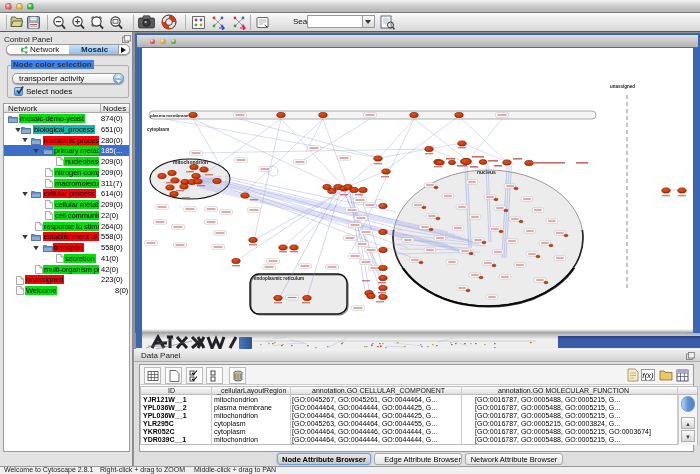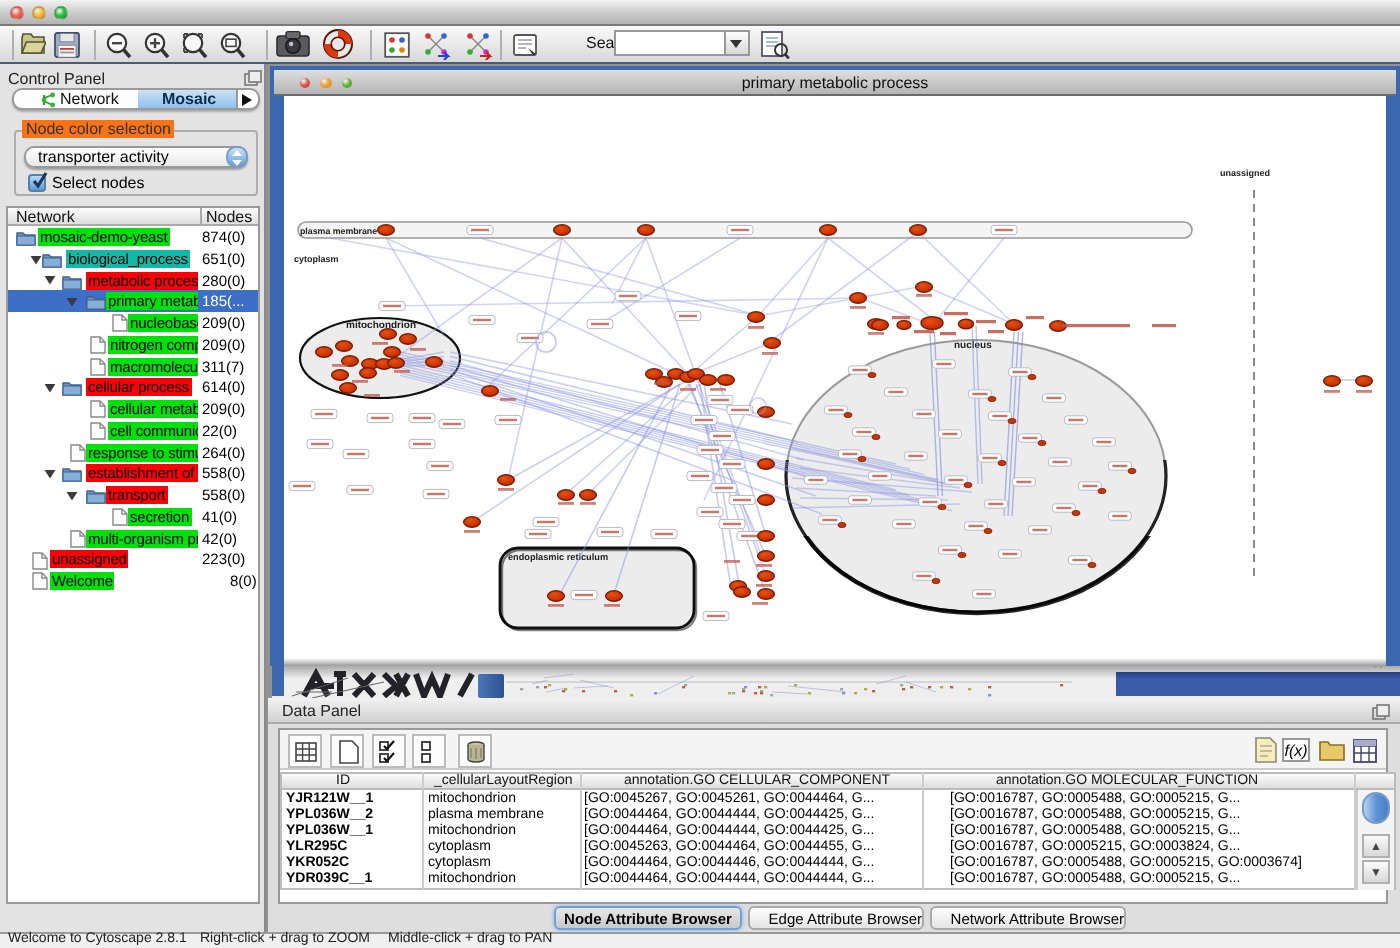--- a/index.html
+++ b/index.html
@@ -162,21 +162,20 @@
       <line x1="76" y1="12" x2="94" y2="3" stroke="#9aa2d8" stroke-width="0.5" opacity="0.6"></line>
       <line x1="37" y1="5" x2="54" y2="9" stroke="#9aa2d8" stroke-width="0.5" opacity="0.6"></line>
       <line x1="141" y1="8" x2="170" y2="11" stroke="#9aa2d8" stroke-width="0.5" opacity="0.6"></line>
       <line x1="0" y1="6" x2="283" y2="6" stroke="#888" stroke-width="0.6" opacity="0.5"></line>
     </svg>
 <div style="position:absolute;left:135px;top:33px;width:565px;height:300px;background:#3a67ad"></div>
 <div style="position:absolute;left:137px;top:35px;width:561px;height:13px;background:linear-gradient(#dedede,#b4b4b4);border-bottom:1px solid #6a6a6a"></div>
 <div style="position:absolute;left:149.75px;top:38.5px;width:5.5px;height:5.5px;border-radius:50%;background:radial-gradient(circle at 35% 30%,#fff8 0 8%,#e8564a 45%,#b03028)"></div>
 <div style="position:absolute;left:160.25px;top:38.5px;width:5.5px;height:5.5px;border-radius:50%;background:radial-gradient(circle at 35% 30%,#fff8 0 8%,#f0a030 45%,#c8901a)"></div>
 <div style="position:absolute;left:170.75px;top:38.5px;width:5.5px;height:5.5px;border-radius:50%;background:radial-gradient(circle at 35% 30%,#fff8 0 8%,#6aba3a 45%,#3a8a28)"></div>
-<div style="position:absolute;left:137px;top:37px;width:561px;text-align:center;font-size:8px;color:#111">primary metabolic process</div>
 <div style="position:absolute;left:142px;top:48px;width:551px;height:283px;background:#fff"></div>
 <svg style="position:absolute;left:142px;top:48px" width="551" height="283" viewBox="0 0 551 283">
       <g transform="translate(-142,-48)">
         <defs>
           <radialGradient id="ng" cx="0.4" cy="0.35" r="0.9">
             <stop offset="0" stop-color="#e8500f"></stop>
             <stop offset="0.55" stop-color="#cc3407"></stop>
             <stop offset="1" stop-color="#b02a05"></stop>
           </radialGradient>
         </defs>
@@ -636,21 +635,21 @@
     <div style="position:absolute;left:290px;top:386px;width:1px;height:59px;background:#ccc"></div>
     <div style="position:absolute;left:461px;top:386px;width:1px;height:59px;background:#ccc"></div>
     <div style="position:absolute;left:677px;top:386px;width:1px;height:59px;background:#ccc"></div>
 <div style="position:absolute;left:678px;top:395px;width:19px;height:50px;background:#f4f4f4;border-left:1px solid #ccc">
       <div style="position:absolute;left:2px;top:1px;width:14px;height:16px;background:linear-gradient(90deg,#b8d2f0,#5f93d8 50%,#4a7fc8);border:1px solid #7a9cc4;border-radius:7px"></div>
       <div style="position:absolute;left:2px;top:22px;width:14px;height:12px;background:linear-gradient(#fafafa,#d8d8d8);border:1px solid #b0b0b0;font-size:6px;text-align:center;line-height:12px;color:#444">▲</div>
       <div style="position:absolute;left:2px;top:35px;width:14px;height:12px;background:linear-gradient(#fafafa,#d8d8d8);border:1px solid #b0b0b0;font-size:6px;text-align:center;line-height:12px;color:#444">▼</div>
     </div>
 <div style="position:absolute;left:277px;top:453px;width:94px;height:12px;background:linear-gradient(#e8e8e8,#c8c8c8);border:1px solid #6fa0d8;border-radius:3px;box-shadow:0 0 2px #7fb0e8;font-size:7.5px;text-align:center;line-height:12px;color:#000;font-weight:bold">Node Attribute Browser</div>
     <div style="position:absolute;left:374px;top:453px;width:88px;height:12px;background:linear-gradient(#fdfdfd,#e4e4e4);border:1px solid #aaa;border-radius:3px;font-size:7.5px;text-align:right;line-height:12px;color:#000">Edge Attribute Browser</div>
-    <div style="position:absolute;left:465px;top:453px;width:98px;height:12px;background:linear-gradient(#fdfdfd,#e4e4e4);border:1px solid #aaa;border-radius:3px;font-size:7.5px;text-align:right;line-height:12px;color:#000">Network Attribute Browser</div>
+    <div style="position:absolute;left:465px;top:453px;width:98px;height:12px;background:linear-gradient(#fdfdfd,#e4e4e4);border:1px solid #aaa;border-radius:3px;font-size:7.5px;text-align:center;line-height:12px;color:#000">Network Attribute Browser</div>
 
 <div style="position:absolute;left:0;top:0;width:134px;height:466px">
   <div style="position:absolute;left:0;top:32px;width:133px;height:434px;background:#e3e3e3;border-right:1px solid #8a8a8a"></div>
   <div style="position:absolute;left:4px;top:35px;font-size:8px;color:#222">Control Panel</div>
   <svg style="position:absolute;left:122px;top:35px" width="9" height="8" viewBox="0 0 9 8">
     <rect x="0.5" y="2" width="6" height="5.5" fill="none" stroke="#777" stroke-width="0.8"></rect>
     <rect x="2.5" y="0.5" width="6" height="5.5" fill="#eee" stroke="#777" stroke-width="0.8"></rect>
       </svg>
 
   <div style="position:absolute;left:6px;top:44px;width:124px;height:11px;background:#fdfdfd;border:1px solid #9a9a9a;border-radius:5px;box-shadow:0 1px 1px rgba(0,0,0,0.25)"></div>
@@ -662,21 +661,21 @@
         <circle cx="6.3" cy="1.5" r="1.2" fill="#39b039"></circle>
     <circle cx="6.3" cy="6.5" r="1.2" fill="#39b039"></circle>
         <circle cx="2" cy="4" r="1.2" fill="#39b039"></circle>
       </svg>
   <div style="position:absolute;left:30px;top:45px;font-size:8px;color:#111">Network</div>
   <div style="position:absolute;left:81px;top:45px;font-size:8px;font-weight:bold;color:#0a2a50">Mosaic</div>
   <div style="position:absolute;left:118px;top:44px;width:1px;height:11px;background:#9a9a9a"></div>
   <div style="position:absolute;left:121px;top:47px;width:0;height:0;border-left:5px solid #111;border-top:3px solid transparent;border-bottom:3px solid transparent"></div>
 
   <div style="position:absolute;left:7px;top:65px;width:122px;height:33px;border:1px solid #adadad;border-radius:2px"></div>
-  <div style="position:absolute;left:11px;top:60px;background:#f97316;padding:0 2px;font-size:8px;font-weight:normal;color:#333">Node color selection</div>
+  <div style="position:absolute;left:11px;top:60px;background:#3b82f6;padding:0 2px;font-size:8px;font-weight:bold;color:#333">Node color selection</div>
 
   <div style="position:absolute;left:12px;top:73px;width:112px;height:11px;background:linear-gradient(#ffffff,#e8e8e8);border:1px solid #999;border-radius:5px;box-shadow:0 1px 1px rgba(0,0,0,0.3)"></div>
   <div style="position:absolute;left:19px;top:74px;font-size:8px;color:#000">transporter activity</div>
   <div style="position:absolute;left:113px;top:73px;width:11px;height:11px;background:linear-gradient(#cfe3f8,#5e9ddf);border:1px solid #7a9cc0;border-radius:5px"></div>
   <svg style="position:absolute;left:115px;top:75px" width="7" height="8" viewBox="0 0 7 8">
         <path d="M3.5 0 L6 3 H1 Z" fill="#fff"></path>
         <path d="M3.5 8 L1 5 H6 Z" fill="#fff"></path>
       </svg>
 
   <div style="position:absolute;left:14px;top:87px;width:9px;height:9px;background:linear-gradient(#bcd8f2,#5a9ad8);border:1px solid #5580a8;border-radius:2px"></div>

